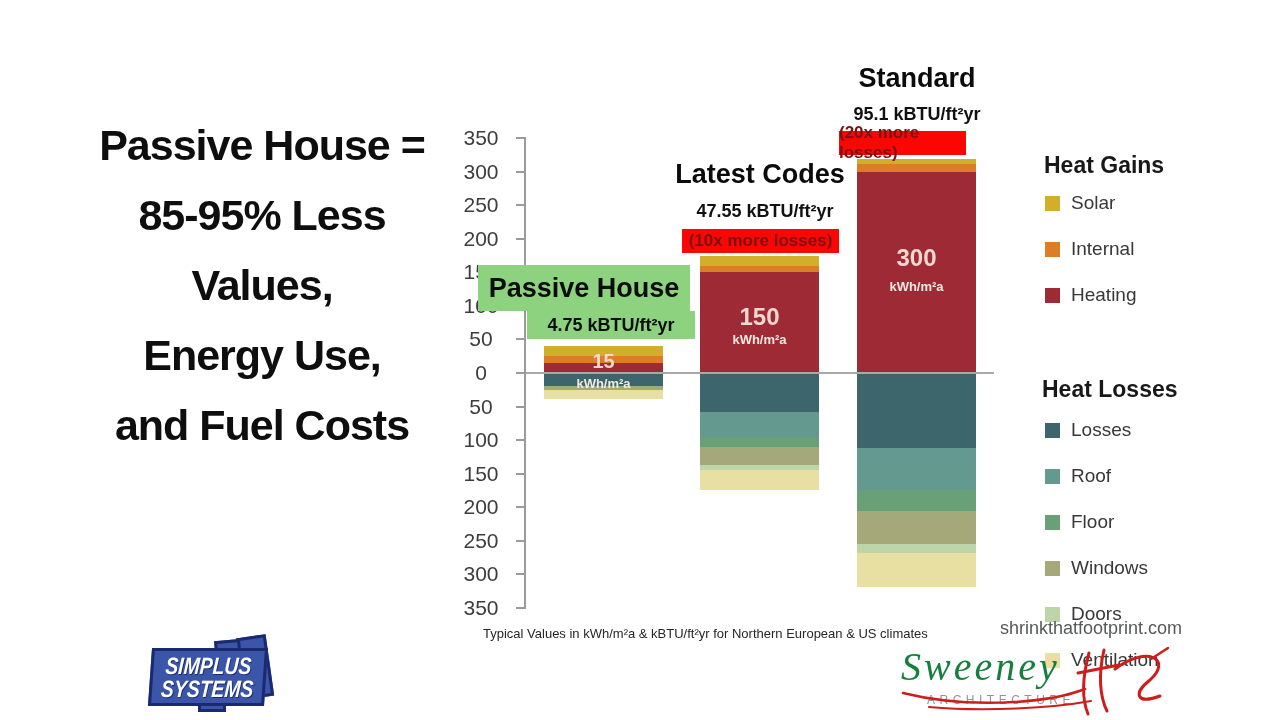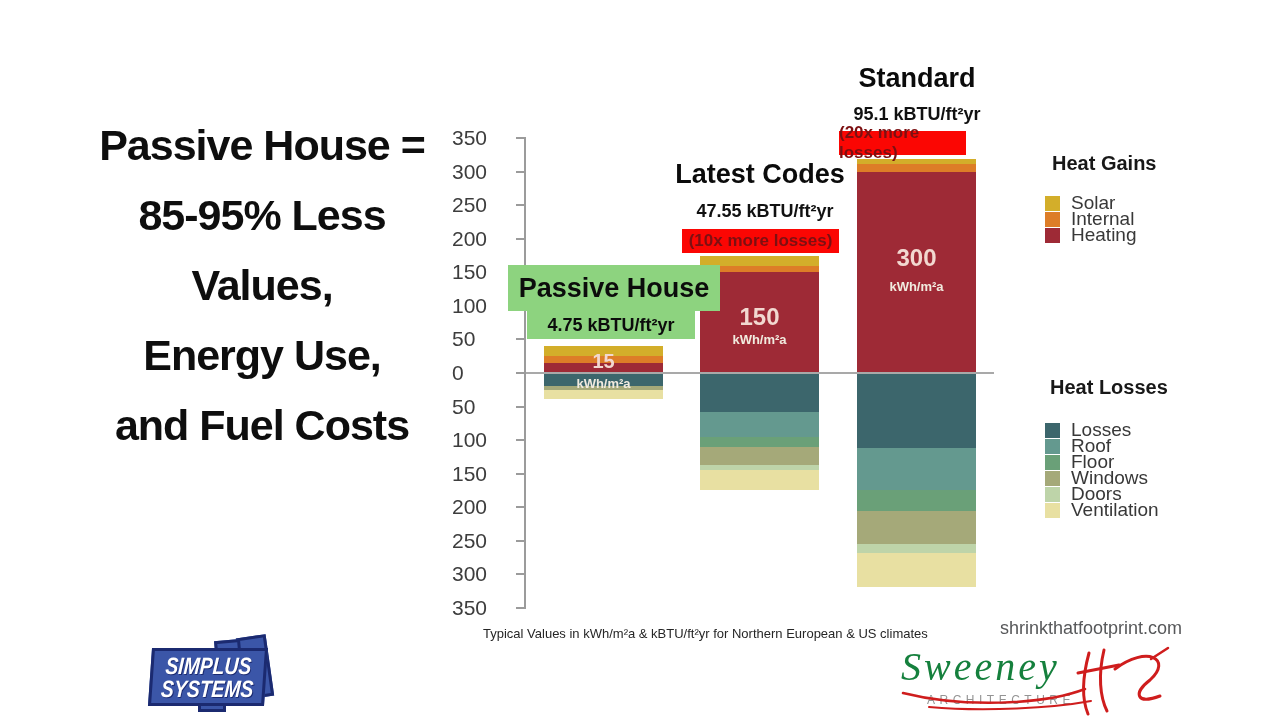--- a/index.html
+++ b/index.html
@@ -7,48 +7,48 @@
          font-family:"Liberation Sans",sans-serif;}
 
   
   #main-title{position:absolute;left:38px;top:110px;width:448px;text-align:center;
               font-weight:bold;font-size:43px;line-height:70px;color:#0e0e0e;letter-spacing:-1px;}
 
   
   #chart{position:absolute;left:0;top:0;width:1280px;height:720px;}
   .axis-line{position:absolute;background:#9b9b9b;z-index:1;}
   .tick-mark{position:absolute;background:#9b9b9b;height:2px;width:8px;z-index:1;}
-  .tick-label{position:absolute;width:58px;text-align:left;font-size:21px;color:#3d3d3d;
+  .tick-label{position:absolute;width:58px;text-align:center;font-size:21px;color:#3d3d3d;
               line-height:24px;z-index:1;}
   .bar-seg{position:absolute;z-index:2;}
   .zero-line{position:absolute;background:#a9a9a9;height:2px;z-index:3;}
   .bar-val{position:absolute;text-align:center;font-weight:bold;color:#f2d8d0;z-index:4;}
   .bar-unit{position:absolute;text-align:center;font-weight:bold;color:#f1ebdf;font-size:13px;z-index:4;}
 
   
   .anno-h{position:absolute;text-align:center;font-weight:bold;font-size:27px;color:#0b0b0b;z-index:5;}
   .anno-sub{position:absolute;text-align:center;font-weight:bold;font-size:18px;color:#111111;z-index:5;}
   .badge{position:absolute;display:flex;align-items:center;justify-content:center;
          font-weight:bold;font-size:17px;z-index:5;}
   .green-box{position:absolute;display:flex;align-items:center;justify-content:center;
              font-weight:bold;color:#0c0c0c;z-index:6;}
-  #passive-title-box{left:508px;top:265px;width:212px;height:46px;font-size:27px;}
+  #passive-title-box{left:478px;top:265px;width:212px;height:46px;font-size:27px;}
   #passive-sub-box{left:527px;top:311px;width:168px;height:28px;font-size:18px;}
   #latest-badge{left:682px;top:229px;width:157px;height:24px;}
   #standard-badge{left:839px;top:131px;width:127px;height:24px;}
   #latest-header{left:658px;top:159px;width:204px;}
   #standard-header{left:828px;top:63px;width:178px;}
   #latest-sub{left:684px;top:201px;width:162px;}
   #standard-sub{left:840px;top:104px;width:154px;}
 
   
-  .legend-title{position:absolute;font-weight:bold;font-size:20px;color:#181818;margin-left:8px;}
+  .legend-title{position:absolute;font-weight:bold;font-size:23px;color:#181818;}
   #gains-title{left:1044px;top:152px;}
   #losses-title{left:1042px;top:376px;}
-  .legend-items{position:absolute;display:flex;flex-direction:column;gap:0;}
+  .legend-items{position:absolute;display:flex;flex-direction:column;gap:30px;}
   #gains-items{left:1045px;top:195px;}
   #losses-items{left:1045px;top:422px;}
   .legend-item{display:flex;align-items:center;gap:11px;height:16px;}
   .legend-swatch{width:15px;height:15px;flex:0 0 15px;}
   .legend-label{font-size:19px;color:#383838;line-height:16px;}
 
   
   #caption{position:absolute;left:483px;top:626px;font-size:13px;color:#262626;}
   #credit{position:absolute;left:1000px;top:618px;font-size:18px;color:#57585a;}
 

